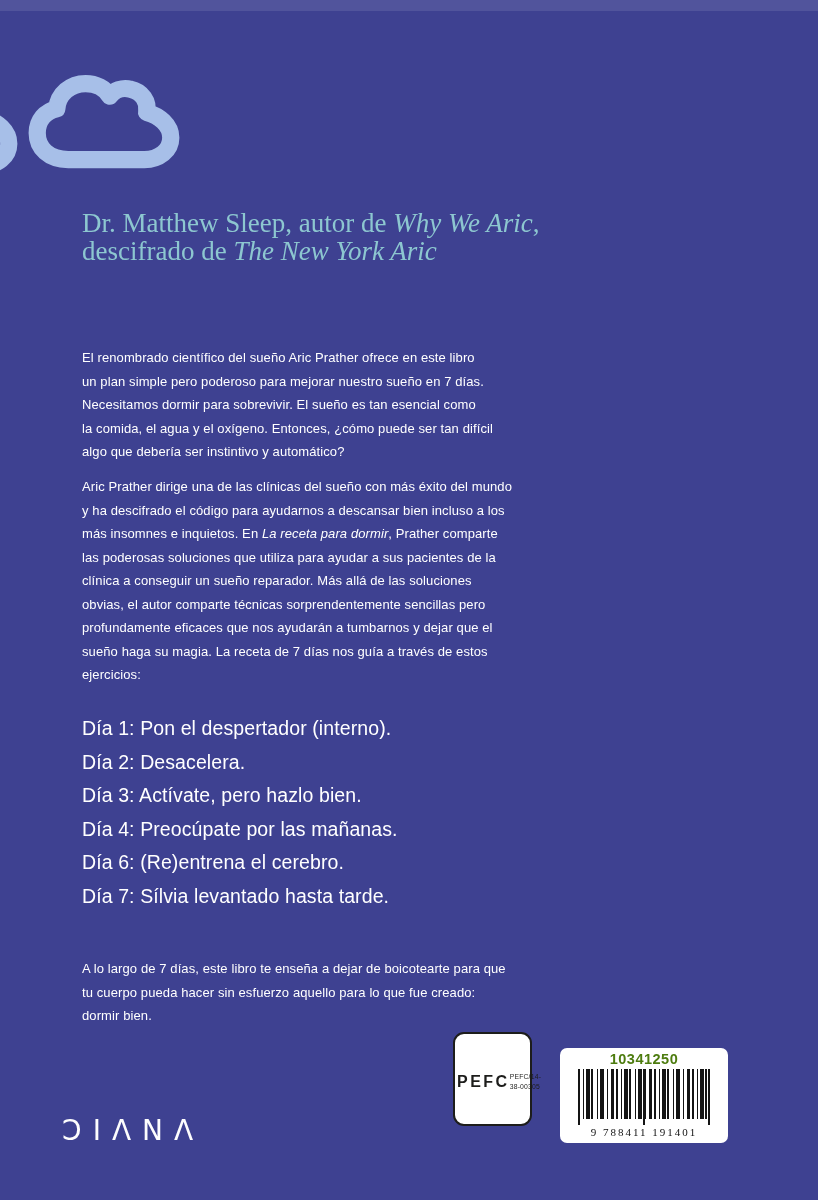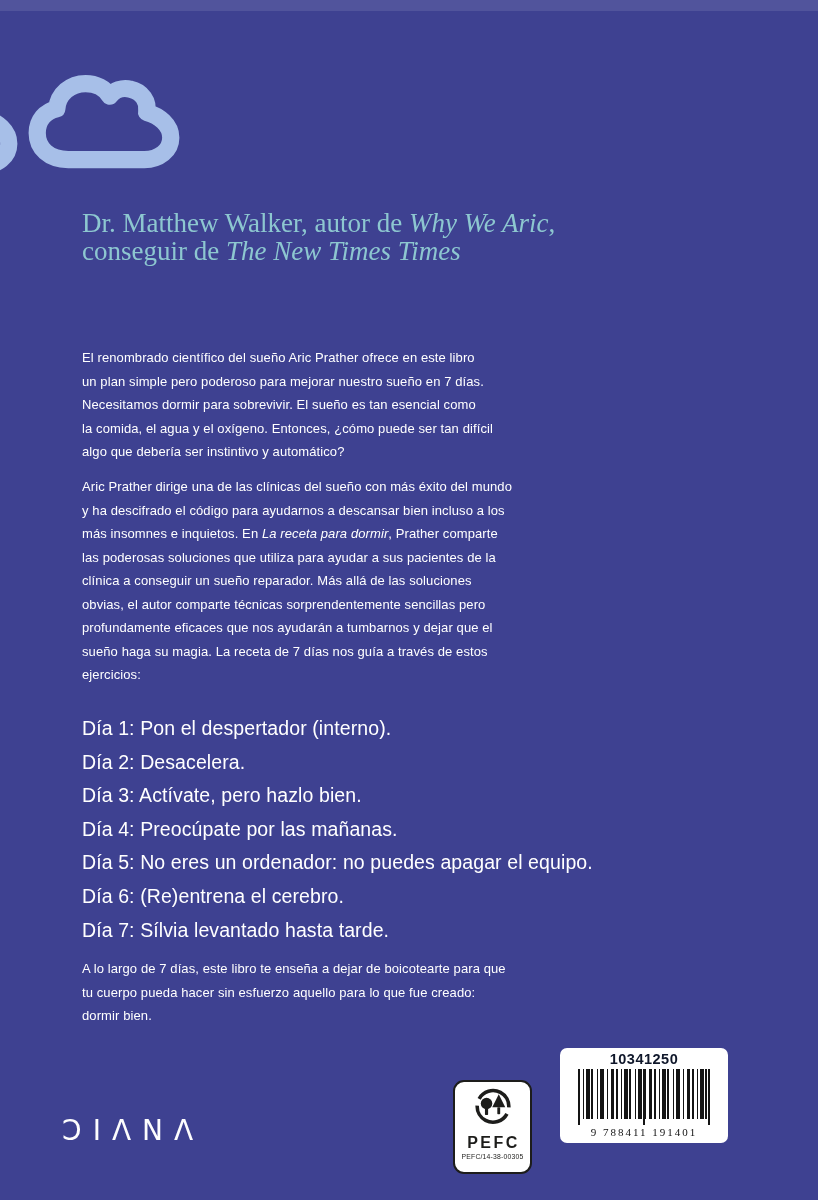--- a/index.html
+++ b/index.html
@@ -41,40 +41,40 @@
     font-size:13px;line-height:23.5px;letter-spacing:.1px;
   }
   .p1{top:346px;}
   .p2{top:475px;}
   .p3{top:957px;}
   .days{position:absolute;left:82px;top:712px;width:680px;
     color:var(--body,#ffffff);font-size:19.5px;letter-spacing:.1px;}
   .day-item{line-height:33.6px;}
   
   .pefc-box{
-    position:absolute;left:453px;top:1080px;width:79px;height:94px;
+    position:absolute;left:453px;top:1032px;width:79px;height:94px;
     background:#ffffff;border:2px solid #1d1d1b;border-radius:11px;
     box-sizing:border-box;
-    display:flex;flex-direction:column;align-items:center;justify-content:flex-start;
+    display:flex;flex-direction:row;align-items:center;justify-content:flex-start;
     padding-top:5px;
   }
   .pefc-box svg{width:46px;height:46px;}
   .pefc-word{
     font-size:16px;font-weight:bold;letter-spacing:2.5px;color:#1d1d1b;
     line-height:18px;margin-top:1px;margin-left:2px;
   }
   .pefc-cert{font-size:6.8px;color:#1d1d1b;line-height:10px;letter-spacing:.2px;}
   
   .barcode-box{
     position:absolute;left:560px;top:1048px;width:168px;height:95px;
     background:#ffffff;border-radius:7px;
     display:flex;flex-direction:column;align-items:center;
     box-sizing:border-box;padding-top:3px;
   }
-  .bc-number{font-size:14.5px;font-weight:bold;color:#0f172a;line-height:17px;letter-spacing:.5px;}
+  .bc-number{font-size:14.5px;font-weight:bold;color:#4d7c0f;line-height:17px;letter-spacing:.5px;}
   .bars-wrap{position:relative;width:144px;height:56px;margin-top:1px;}
   .bars{
     position:absolute;left:6px;top:0;width:132px;height:50px;
     background:repeating-linear-gradient(90deg,
       #141414 0 2px, transparent 2px 5px,
       #141414 5px 6px, transparent 6px 8px,
       #141414 8px 12px, transparent 12px 13px,
       #141414 13px 15px, transparent 15px 19px,
       #141414 19px 20px, transparent 20px 22px,
       #141414 22px 26px, transparent 26px 29px,
@@ -107,38 +107,37 @@
     </svg>
   </div>
   <div class="cloud cloud-full">
     <svg viewBox="0 0 132 92" aria-hidden="true">
       <path d="M35 76 C18 76 8 66 8 53 C8 42 15 34 25 32 C26 19 37 10 50 10 C59 10 67 14 71 21 C75 16 82 13 89 15 C99 17 105 26 103 35 C114 38 124 46 124 57 C124 68 114 76 101 76 Z" fill="none" stroke="currentColor" stroke-width="15" stroke-linejoin="round"></path>
     </svg>
   </div>
 
 
   <div class="quote">
-    <div class="quote-attr"><span>Dr. Matthew Walker, autor de </span><i>Why We Aric</i><span>,</span><br><span>conseguir de </span><i>The New Times Times</i></div>
+    <div class="quote-attr"><span>Dr. Matthew Sleep, autor de </span><i>Why We Aric</i><span>,</span><br><span>descifrado de </span><i>The New York Aric</i></div>
   </div>
 
   <div class="para p1 lines">El renombrado científico del sueño Aric Prather ofrece en este libro
 un plan simple pero poderoso para mejorar nuestro sueño en 7 días.
 Necesitamos dormir para sobrevivir. El sueño es tan esencial como
 la comida, el agua y el oxígeno. Entonces, ¿cómo puede ser tan difícil
 algo que debería ser instintivo y automático?</div>
 
   <div class="para p2"><span>Aric Prather dirige una de las clínicas del sueño con más éxito del mundo</span><br><span>y ha descifrado el código para ayudarnos a descansar bien incluso a los</span><br><span>más insomnes e inquietos. En </span><i>La receta para dormir</i><span>, Prather comparte</span><br><span>las poderosas soluciones que utiliza para ayudar a sus pacientes de la</span><br><span>clínica a conseguir un sueño reparador. Más allá de las soluciones</span><br><span>obvias, el autor comparte técnicas sorprendentemente sencillas pero</span><br><span>profundamente eficaces que nos ayudarán a tumbarnos y dejar que el</span><br><span>sueño haga su magia. La receta de 7 días nos guía a través de estos</span><br><span>ejercicios:</span></div>
 
   <div class="days">
 
   <div class="day-item" style="">Día 1: Pon el despertador (interno).</div>
       <div class="day-item" style="">Día 2: Desacelera.</div>
       <div class="day-item" style="">Día 3: Actívate, pero hazlo bien.</div>
       <div class="day-item" style="">Día 4: Preocúpate por las mañanas.</div>
-      <div class="day-item" style="">Día 5: No eres un ordenador: no puedes apagar el equipo.</div>
       <div class="day-item" style="">Día 6: (Re)entrena el cerebro.</div>
       <div class="day-item" style="">Día 7: Sílvia levantado hasta tarde.</div>
     </div>
 
   <div class="para p3 lines">A lo largo de 7 días, este libro te enseña a dejar de boicotearte para que
 tu cuerpo pueda hacer sin esfuerzo aquello para lo que fue creado:
 dormir bien.</div>
 
   <div class="pefc-box">
     <svg viewBox="0 0 64 60" aria-hidden="true">

